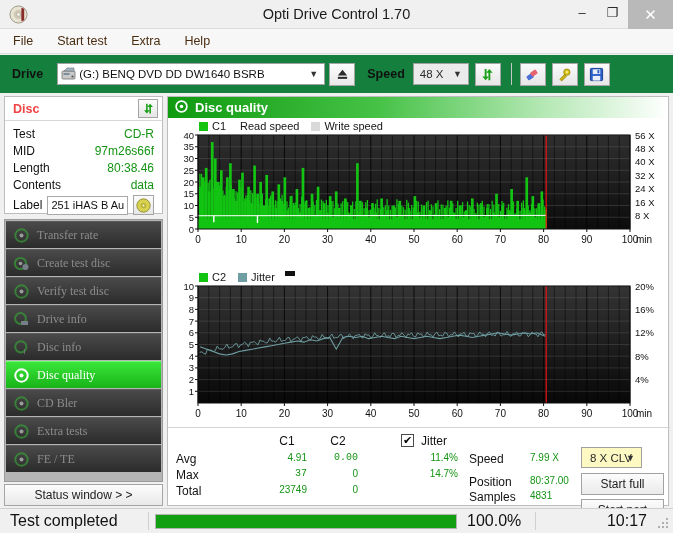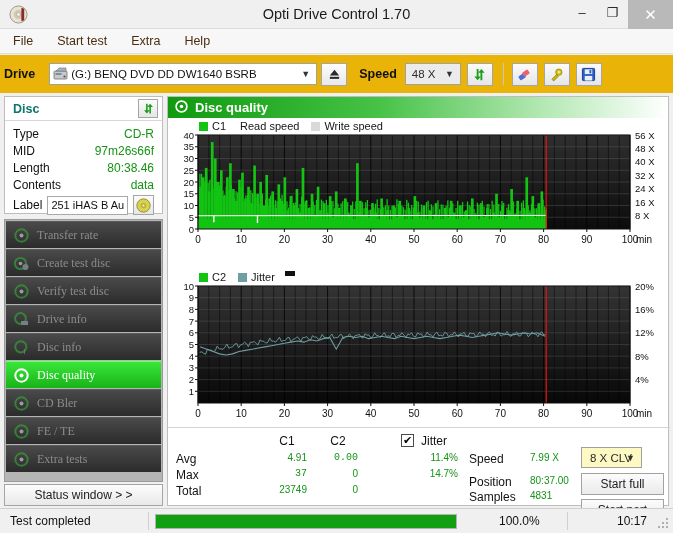--- a/index.html
+++ b/index.html
@@ -47,22 +47,22 @@
     display: flex; align-items: center; padding-left: 10px;
   }
   .menu-item {
     font-size: 12.5px; color: #4a2d10; margin-right: 18px;
     padding: 2px 3px; cursor: default;
   }
 
   
   .toolbar {
     position: absolute; left: 0; top: 55px; width: 673px; height: 38px;
-    background: #eab308;
-    display: flex; align-items: center; padding-left: 4px; text-align: right;
+    background: #15803d;
+    display: flex; align-items: center; padding-left: 12px; text-align: right;
   }
   .tb-label { font-size: 12.5px; font-weight: bold; color: #111; margin-right: 14px; }
   .drive-combo {
     position: relative; width: 268px; height: 22px;
     background: #ffffff; border: 1px solid #a0a0a0;
     display: flex; align-items: center; padding-left: 3px;
     font-size: 11.5px; color: #111;
   }
   .drive-combo .dicon { width: 15px; height: 14px; margin-right: 3px; flex: 0 0 auto; }
   .drive-combo .dtext { white-space: nowrap; overflow: hidden; }
@@ -96,21 +96,21 @@
   
   .disc-panel {
     position: absolute; left: 4px; top: 96px; width: 159px; height: 118px;
     background: #ffffff; border: 1px solid #bdbdbd;
   }
   .disc-head {
     height: 24px; display: flex; align-items: center;
     padding: 0 4px 0 8px; border-bottom: 1px solid #d8d8d8;
     justify-content: space-between;
   }
-  .disc-head .t { font-size: 12.5px; font-weight: bold; color: #0f766e; }
+  .disc-head .t { font-size: 12.5px; font-weight: bold; color: #ef4444; }
   .refresh-sq {
     width: 20px; height: 19px;
     background: linear-gradient(#fbfbfb,#e6e6e6);
     border: 1px solid #a5a5a5;
     display: flex; align-items: center; justify-content: center;
   }
   .disc-rows { padding: 4px 8px 0 8px; }
   .drow {
     display: flex; justify-content: space-between; align-items: center;
     font-size: 12px; height: 17px;
@@ -217,21 +217,21 @@
   }
 
   
   .statusbar {
     position: absolute; left: 0; top: 508px; width: 673px; height: 25px;
     background: #f0f0f0; border-top: 1px solid #d0d0d0;
     display: flex; align-items: center;
   }
   .sb-cell {
     height: 25px; display: flex; align-items: center;
-    font-size: 12px; color: #111;
+    font-size: 16px; color: #111;
   }
   .sb-sep { width: 1px; height: 18px; background: #cfcfcf; }
   .progress-outer {
     width: 302px; height: 15px; background: #ffffff;
     border: 1px solid #b3b3b3;
   }
   .progress-inner { height: 100%; background: #12a012; }
   .grip {
     position: absolute; right: 3px; bottom: 3px; width: 12px; height: 12px;
   }
@@ -336,21 +336,21 @@
       <span class="t">Disc</span>
       <span class="refresh-sq">
         <svg viewBox="0 0 16 16" width="13" height="13">
           <path d="M5 2 L5 10 L2.5 10 L6 14 L9.5 10 L7 10 L7 2 Z" fill="#1aa01a"></path>
           <path d="M11 14 L11 6 L13.5 6 L10 2 L6.5 6 L9 6 L9 14 Z" fill="#1aa01a"></path>
         </svg>
       </span>
     </div>
     <div class="disc-rows">
       <div class="drow">
-        <span class="k">Type</span>
+        <span class="k">Test</span>
         <span class="v">CD-R</span>
       </div>
       <div class="drow">
         <span class="k">MID</span>
         <span class="v">97m26s66f</span>
       </div>
       <div class="drow">
         <span class="k">Length</span>
         <span class="v">80:38.46</span>
       </div>
@@ -445,31 +445,31 @@
       <span class="nav-label">CD Bler</span>
     </div>
 
     <div class="nav-item">
       <span class="nav-icon">
         <svg viewBox="0 0 15 15" width="15" height="15">
           <circle cx="7.5" cy="7.5" r="6.2" fill="none" stroke="#37a637" stroke-width="2"></circle>
           <circle cx="7.5" cy="7.5" r="2" fill="#cfcfcf"></circle>
         </svg>
       </span>
-      <span class="nav-label">FE / TE</span>
+      <span class="nav-label">Extra tests</span>
     </div>
 
     <div class="nav-item">
       <span class="nav-icon">
         <svg viewBox="0 0 15 15" width="15" height="15">
           <circle cx="7.5" cy="7.5" r="6.2" fill="none" stroke="#37a637" stroke-width="2"></circle>
           <circle cx="7.5" cy="7.5" r="2" fill="#cfcfcf"></circle>
         </svg>
       </span>
-      <span class="nav-label">Extra tests</span>
+      <span class="nav-label">FE / TE</span>
     </div>
   </div>
 
   <div class="status-btn">Status window &gt; &gt;</div>
 
   <div class="content">
 
     <div class="content-head">
       <span>
         <svg viewBox="0 0 14 14" width="13" height="13">
@@ -1105,21 +1105,21 @@
   </div>
 
   <div class="statusbar">
     <div class="sb-cell" style="width:148px; padding-left:10px;">Test completed</div>
     <div class="sb-sep"></div>
     <div class="sb-cell" style="padding-left:6px;">
       <div class="progress-outer">
         <div class="progress-inner" id="progress-fill" style="width: 100%;"></div>
       </div>
     </div>
-    <div class="sb-cell" style="width:78px; padding-left:10px;margin-left:32px;">100.0%</div>
+    <div class="sb-cell" style="width:78px; padding-left:10px;">100.0%</div>
     <div class="sb-sep"></div>
     <div class="sb-cell" style="flex:1; justify-content:flex-end; padding-right:26px;">10:17</div>
     <div class="grip">
       <i style="left:8px;top:0"></i>
         <i style="left:4px;top:4px"></i>
         <i style="left:8px;top:4px"></i>
       <i style="left:0;top:8px"></i>
         <i style="left:4px;top:8px"></i>
         <i style="left:8px;top:8px"></i>
     </div>

